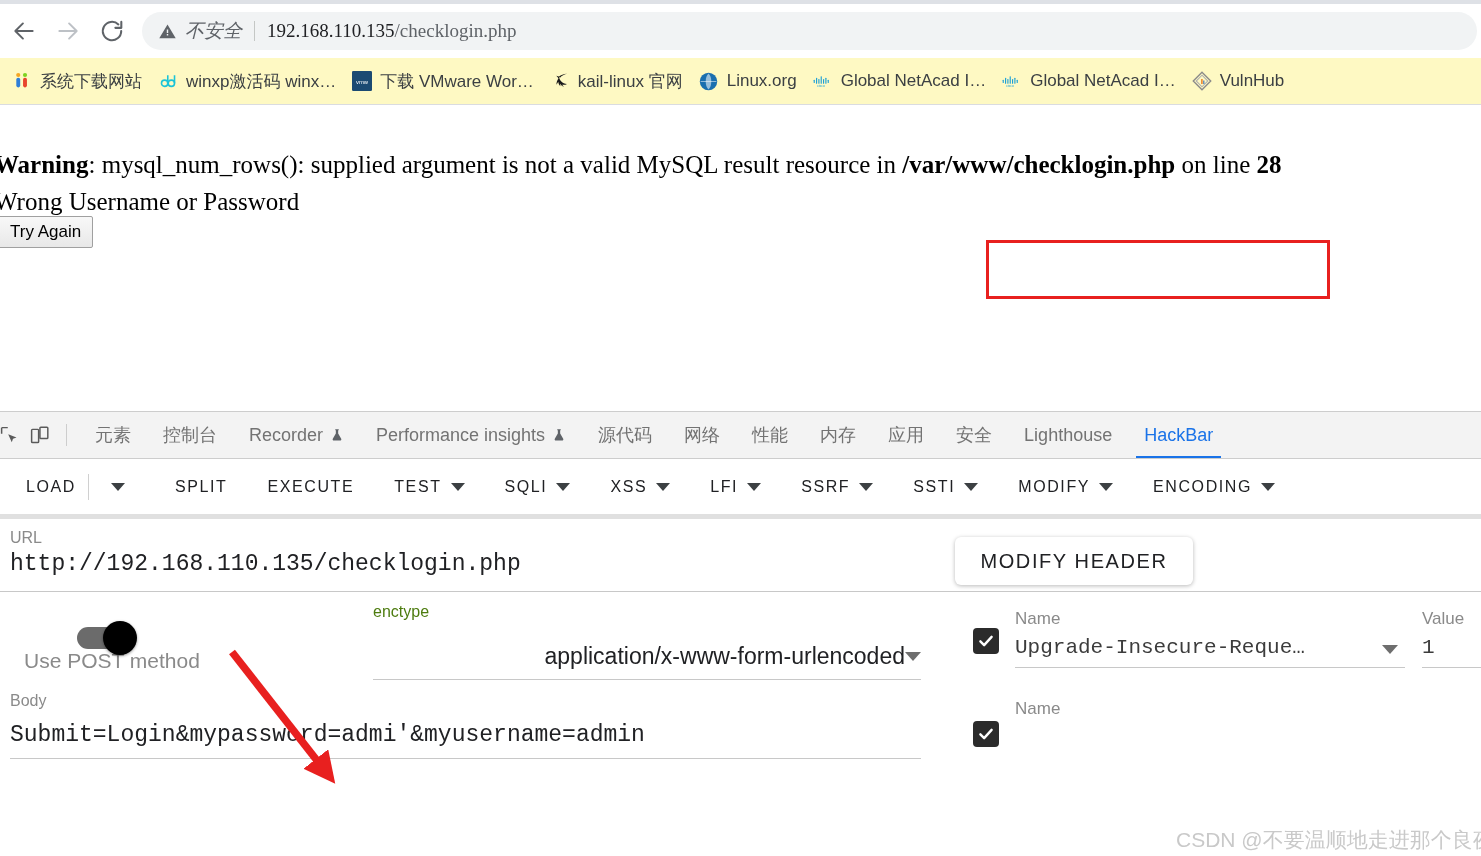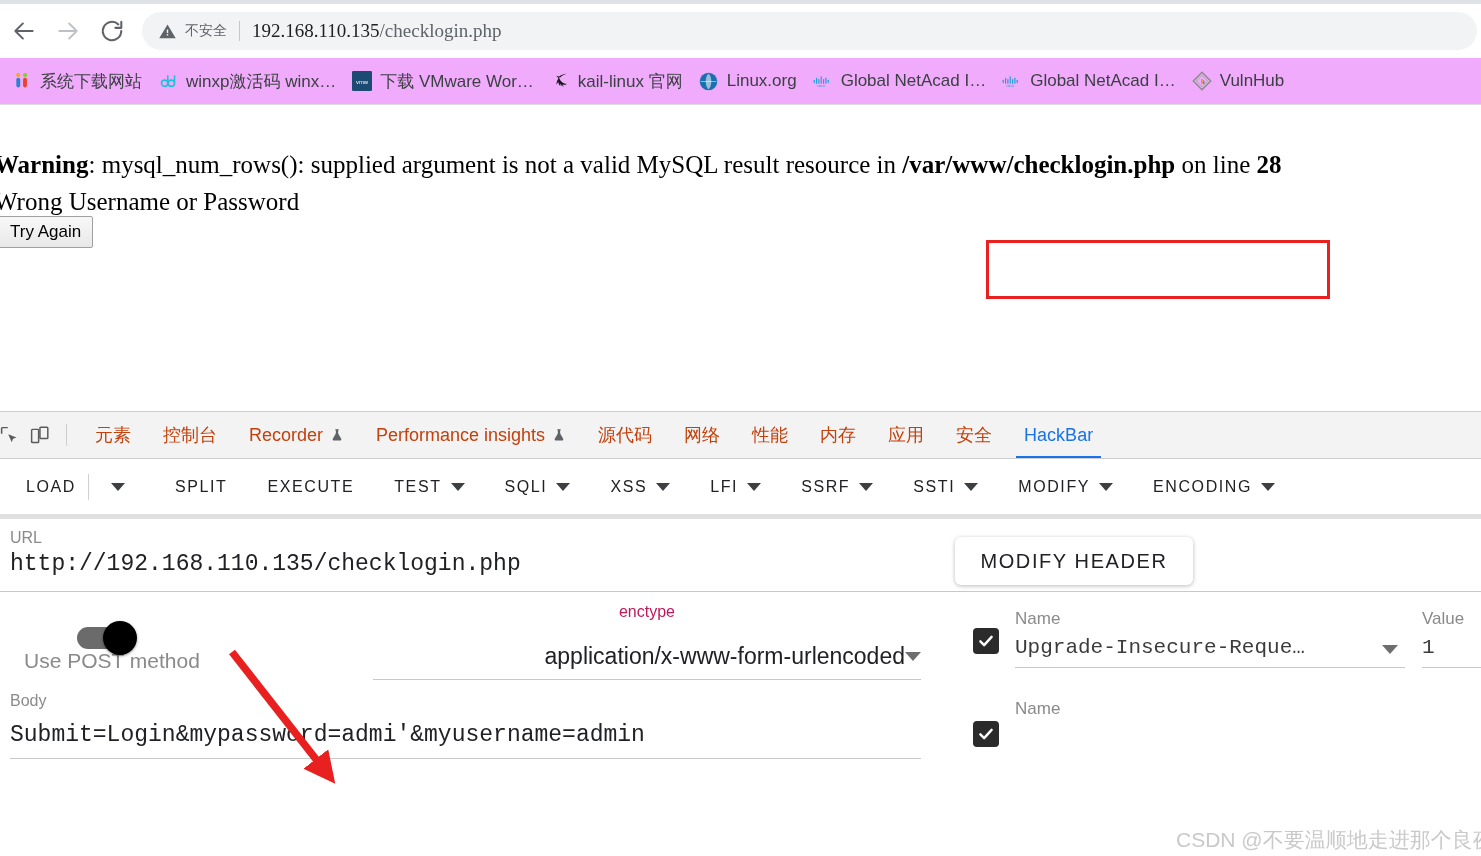--- a/index.html
+++ b/index.html
@@ -36,37 +36,38 @@
   .nav-btn.disabled { color: #bdc1c6; }
 
   .omnibox {
     flex: 1; height: 38px; margin-left: 10px; margin-right: 4px;
     background: #f1f3f4; border-radius: 19px;
     display: flex; align-items: center; padding: 0 16px;
     cursor: text;
   }
   .omni-warn-icon { color:#5f6368; display:flex; align-items:center; margin-right:8px; }
   .omni-warn-text {
-    font-size: 14px; color: #5f6368; white-space: nowrap;
+    font-size: 19px; color: #5f6368; white-space: nowrap;
     font-family: "Liberation Sans", sans-serif;
+    font-style: italic;
   }
   .omni-sep {
     width:1px; height:20px; background:#c4c7c5; margin:0 12px;
   }
   .omni-url {
     font-size: 19px; color: #5f6368; white-space: nowrap;
     font-family: Liberation Serif, serif;
     text-align: right;
   }
   .omni-url b { color:#202124; font-weight: 400; }
 
   
   .bookmarks {
     position: absolute; top: 58px; left: 0; width: 1481px; height: 46px;
-    background:#f0abfc;
+    background:#fef9c3;
     display:flex; align-items:center; overflow:hidden;
     padding-left: 4px;
   }
   .bm {
     display:flex; align-items:center; height:32px;
     padding: 0 8px; border-radius:4px; cursor:pointer;
     white-space:nowrap; flex: 0 0 auto;
   }
   .bm-ico {
     width:20px; height:20px; margin-right:8px; flex:0 0 auto;
@@ -123,21 +124,21 @@
     border-bottom:1px solid #cdcdcd;
     overflow:hidden;
   }
   .dt-icon-btn {
     width:30px; height:30px; display:flex; align-items:center; justify-content:center;
     color:#5a5a5a; cursor:pointer; flex:0 0 auto;
   }
   .dt-vsep { width:1px; height:22px; background:#cdcdcd; margin:0 12px; flex:0 0 auto; }
   .dt-tab {
     height:47px; display:flex; align-items:center; justify-content:center;
-    padding: 0 16px; font-size:18px; color:#c2410c; cursor:pointer;
+    padding: 0 16px; font-size:18px; color:#737373; cursor:pointer;
     position:relative; white-space:nowrap; flex:0 0 auto;
   }
   .dt-tab .flask { margin-left:7px; display:inline-flex; color:#5f6368; }
   .dt-tab.active { color:#1a73e8; }
   .dt-tab.active::after {
     content:""; position:absolute; left:8px; right:8px; bottom:0; height:3px; background:#1a73e8;
   }
 
   
   .hb-toolbar {
@@ -186,21 +187,21 @@
   .toggle-knob {
     position:absolute; top:-6px; left:26px; width:34px; height:34px; border-radius:50%;
     background:#000; box-shadow:0 1px 3px rgba(0,0,0,0.4);
   }
   .toggle-label {
     margin-left:16px; font-size:21px; color:#8a8a8a;
     font-family:"Liberation Sans", sans-serif; white-space:nowrap;
   }
 
   .enctype-wrap { position:absolute; top:84px; left:373px; width:548px; }
-  .enctype-label { font-size:16px; color:#be185d;text-align:center; }
+  .enctype-label { font-size:16px; color:#4d7c0f; }
   .enctype-row { display:flex; align-items:center; justify-content:flex-end; margin-top:22px; }
   .enctype-val { font-size:23px; color:#202124; font-family:"Liberation Sans", sans-serif; }
   .sel-caret {
     width:0;height:0;border-left:8px solid transparent;border-right:8px solid transparent;
     border-top:9px solid #6e6e6e;
   }
   .enctype-ul { margin-top:9px; height:1px; background:#c8c8c8; }
 
   .body-wrap { position:absolute; top:173px; left:10px; width:911px; }
   .body-ul { margin-top:10px; height:1px; background:#c8c8c8; }
@@ -436,20 +437,23 @@
           </div>
           <div class="dt-tab">
             <span>内存</span>
           </div>
           <div class="dt-tab">
             <span>应用</span>
           </div>
           <div class="dt-tab">
             <span>安全</span>
           </div>
+          <div class="dt-tab">
+            <span>Lighthouse</span>
+          </div>
           <div class="dt-tab active">
             <span>HackBar</span>
           </div>
         </div>
     </div>
 
     <div class="hb-toolbar" id="hb-toolbar">
         <div class="hb-btn">
           <span>LOAD</span>
         </div>

